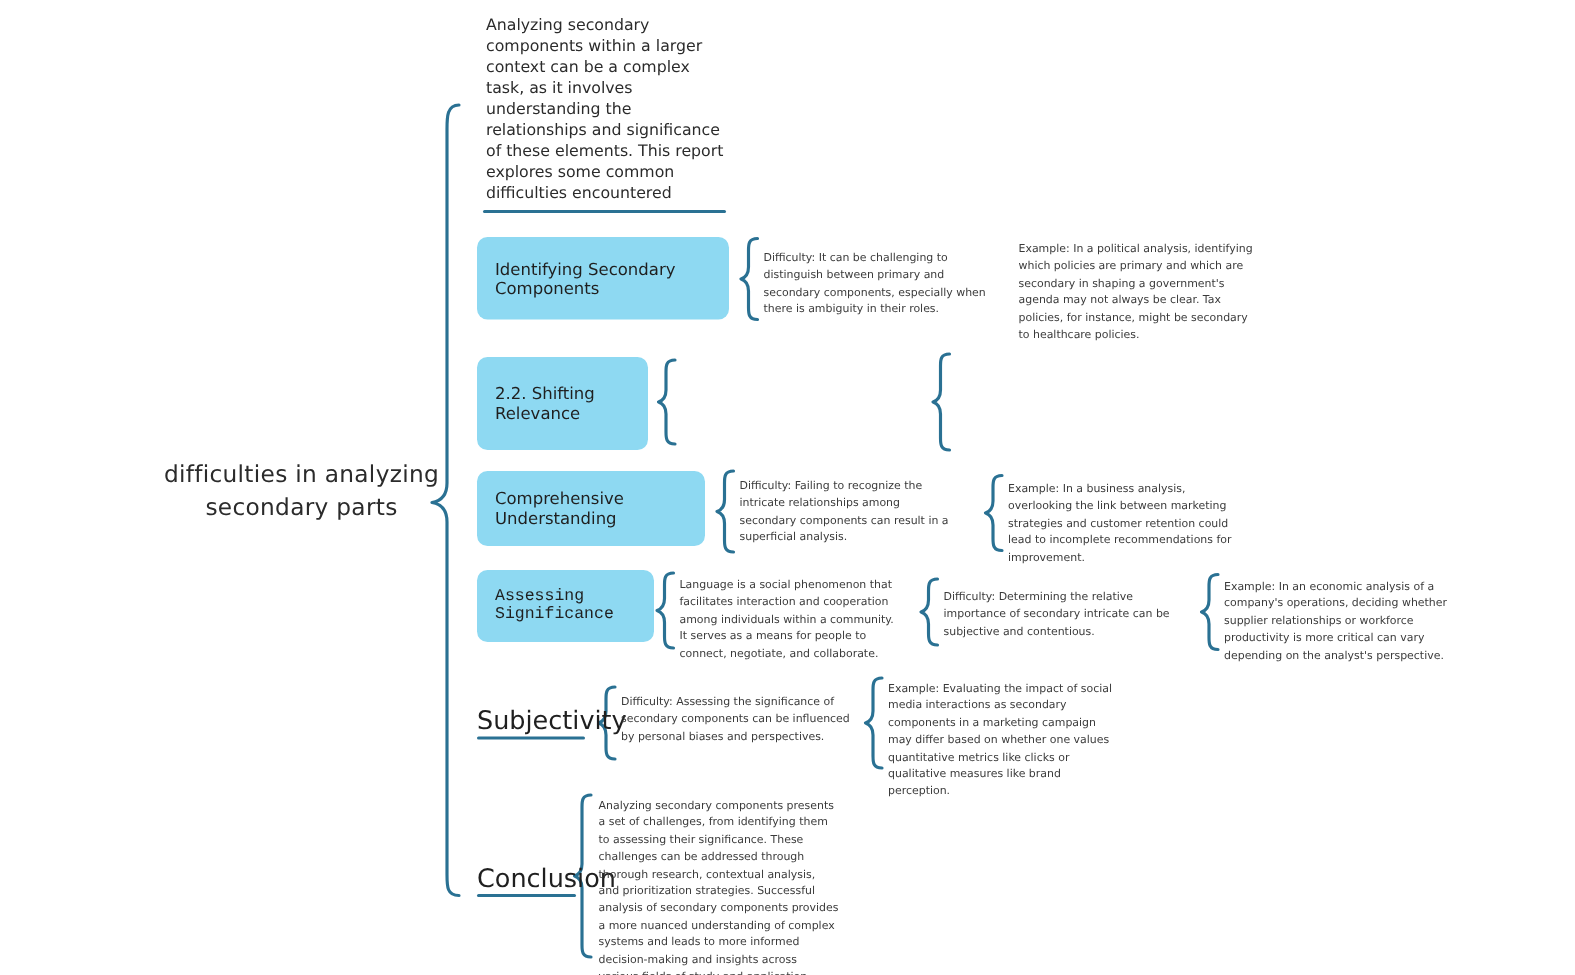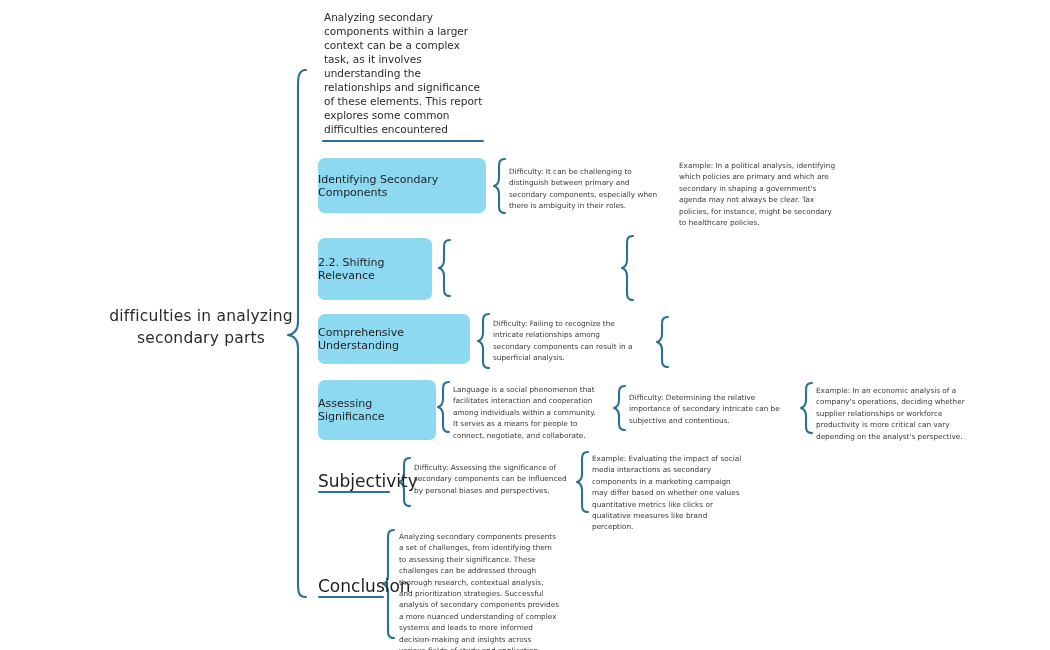--- a/index.html
+++ b/index.html
@@ -56,20 +56,21 @@
     background: #2a7193;
     border-radius: 1px;
   }
   
   .box {
     position: absolute;
     background: #8ed9f2;
     border-radius: 7px;
     display: flex;
     align-items: center;
+    padding-left: 12px;
     font-size: 11px;
     color: #1f1f1f;
     box-sizing: border-box;
   }
   
   .plain-label {
     position: absolute;
     font-size: 17px;
     color: #1f1f1f;
     text-align: center;
@@ -204,22 +205,23 @@
   <div class="leaf" style="left:679px; top:160px; width:158px;">Example: In a political analysis, identifying which policies are primary and which are secondary in shaping a government's agenda may not always be clear. Tax policies, for instance, might be secondary to healthcare policies.</div>
 
   <div class="box" style="left:318px; top:238px; width:114px; height:62px;">
     <span>2.2. Shifting Relevance</span>
   </div>
 
   <div class="box" style="left:318px; top:314px; width:152px; height:50px;">
     <span>Comprehensive Understanding</span>
   </div>
   <div class="leaf" style="left:493px; top:318px; width:144px;">Difficulty: Failing to recognize the intricate relationships among secondary components can result in a superficial analysis.</div>
-
-  <div class="box" style="left:318px; top:380px; width:118px; height:60px;">
+  <div class="leaf" style="left:672px; top:320px; width:153px;">Example: In a business analysis, overlooking the link between marketing strategies and customer retention could lead to incomplete recommendations for improvement.</div>
+
+  <div class="box" style="left:318px; top:380px; width:118px; height:48px;font-family:Liberation Mono, monospace;">
     <span>Assessing Significance</span>
   </div>
   <div class="leaf" style="left:453px; top:384px; width:150px;">Language is a social phenomenon that facilitates interaction and cooperation among individuals within a community. It serves as a means for people to connect, negotiate, and collaborate.</div>
   <div class="leaf" style="left:629px; top:392px; width:156px;">Difficulty: Determining the relative importance of secondary intricate can be subjective and contentious.</div>
   <div class="leaf" style="left:816px; top:385px; width:152px;">Example: In an economic analysis of a company's operations, deciding whether supplier relationships or workforce productivity is more critical can vary depending on the analyst's perspective.</div>
 
   <div class="plain-label" style="left:318px; top:471px; width:72px;">
     <span>Subjectivity</span>
   </div>
   <div class="underline" style="left:318px; top:491px; width:72px;"></div>

